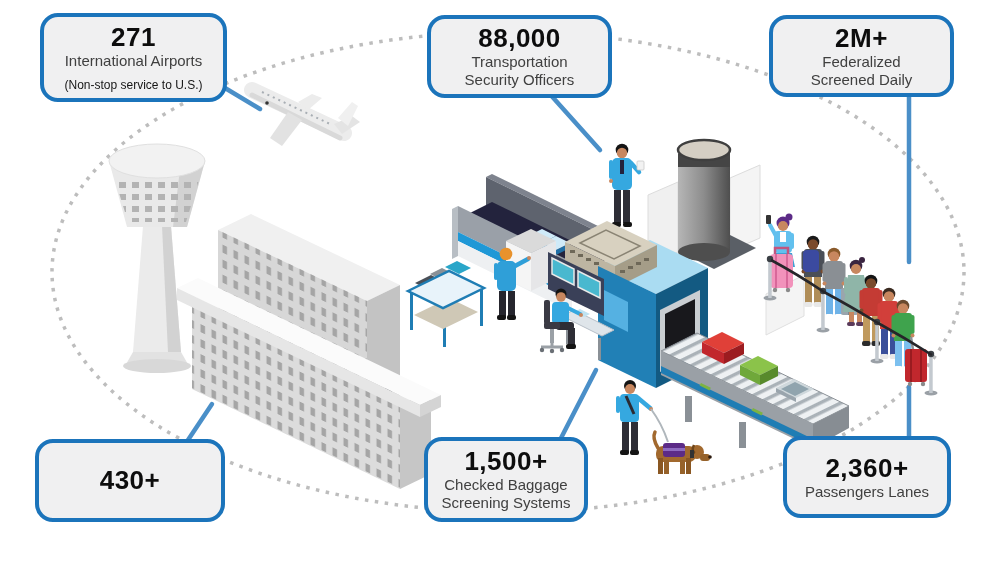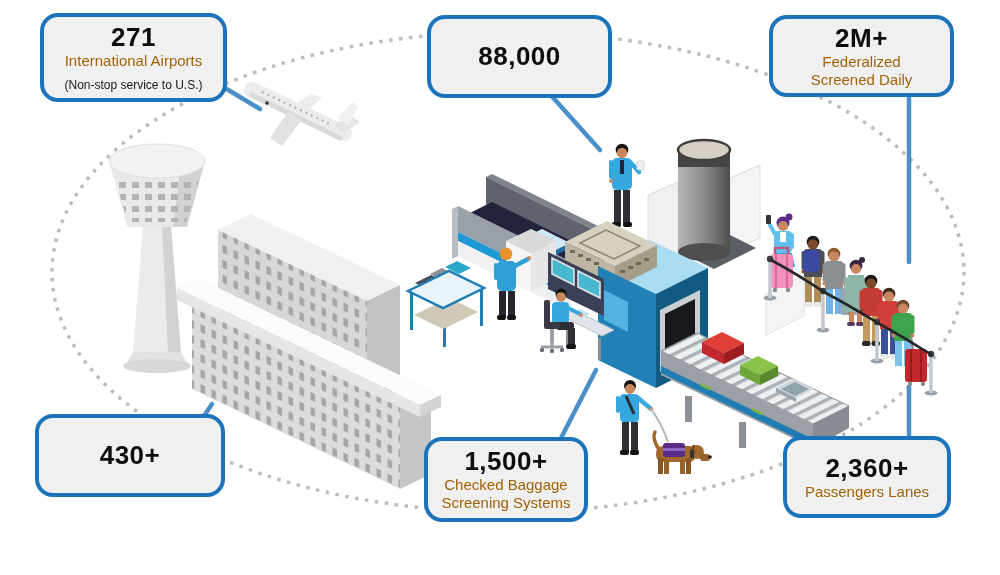--- a/index.html
+++ b/index.html
@@ -8,26 +8,26 @@
     overflow:hidden;font-family:"Liberation Sans",sans-serif;
   }
   .canvas svg.scene{position:absolute;left:0;top:0;}
   .stat-box{
     position:absolute;box-sizing:border-box;
     background:#f0f0f1;border:4px solid #1b74bb;border-radius:18px;
     display:flex;flex-direction:column;align-items:center;justify-content:center;
     text-align:center;padding:4px 8px;
   }
   .stat-value{font-weight:bold;font-size:26px;line-height:1.08;color:#0d0d0d;letter-spacing:.5px;}
-  .stat-label{font-size:15px;line-height:1.18;color:#a16207;white-space:pre-line;margin-top:1px;}
+  .stat-label{font-size:15px;line-height:1.18;color:#404040;white-space:pre-line;margin-top:1px;}
   .stat-sublabel{font-size:12px;line-height:1.1;color:#161616;margin-top:10px;}
   #box-1{left:40px;top:13px;width:187px;height:89px}
   #box-2{left:427px;top:15px;width:185px;height:83px}
   #box-3{left:769px;top:15px;width:185px;height:82px}
-  #box-4{left:35px;top:414px;width:190px;height:83px}
+  #box-4{left:35px;top:439px;width:190px;height:83px}
   #box-5{left:424px;top:437px;width:164px;height:85px}
   #box-6{left:783px;top:436px;width:168px;height:82px}
 </style>
 </head>
 <body>
 
 <div class="canvas">
 
 <svg class="scene" width="1000" height="575" viewBox="0 0 1000 575">
   <defs>
@@ -384,20 +384,22 @@
 </svg>
 
 <div class="stat-box" id="box-1">
   <div class="stat-value">271</div>
   <div class="stat-label">International Airports</div>
   <div class="stat-sublabel">(Non-stop service to U.S.)</div>
 </div>
 
 <div class="stat-box" id="box-2">
   <div class="stat-value">88,000</div>
+  <div class="stat-label">Transportation
+Security Officers</div>
 </div>
 
 <div class="stat-box" id="box-3">
   <div class="stat-value">2M+</div>
   <div class="stat-label">Federalized
 Screened Daily</div>
 </div>
 
 <div class="stat-box" id="box-4">
   <div class="stat-value">430+</div>

